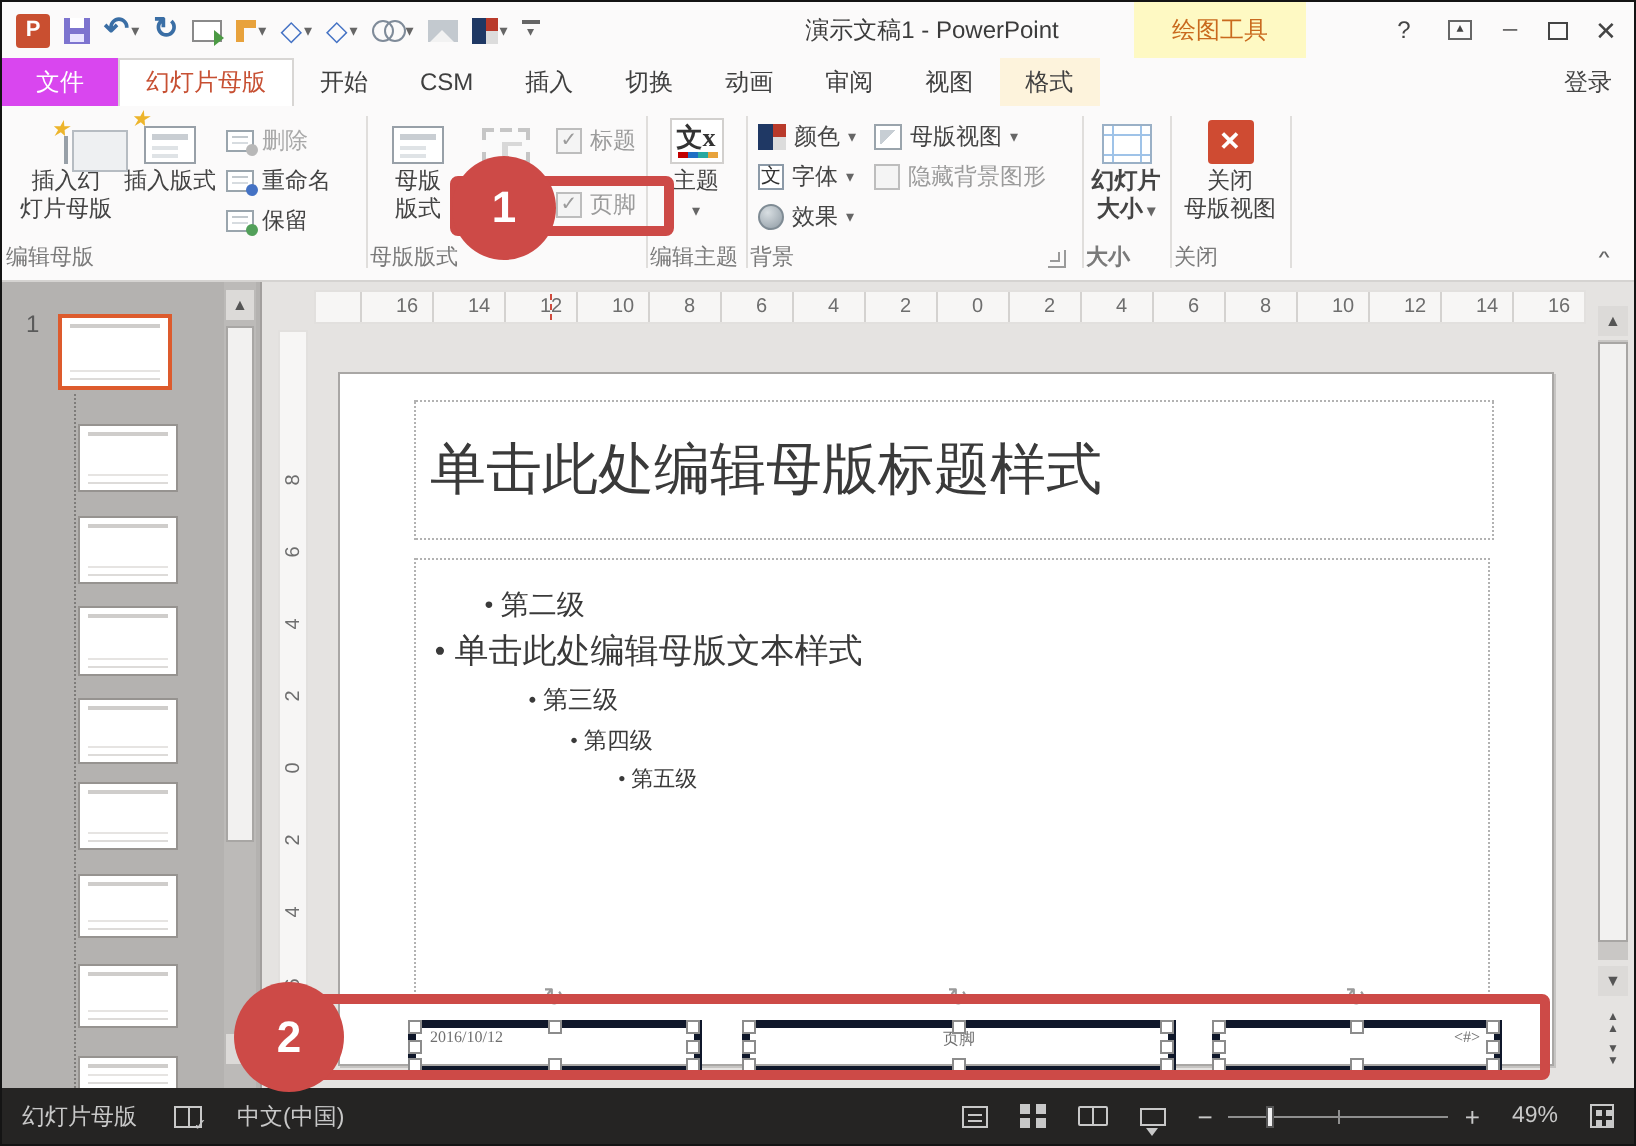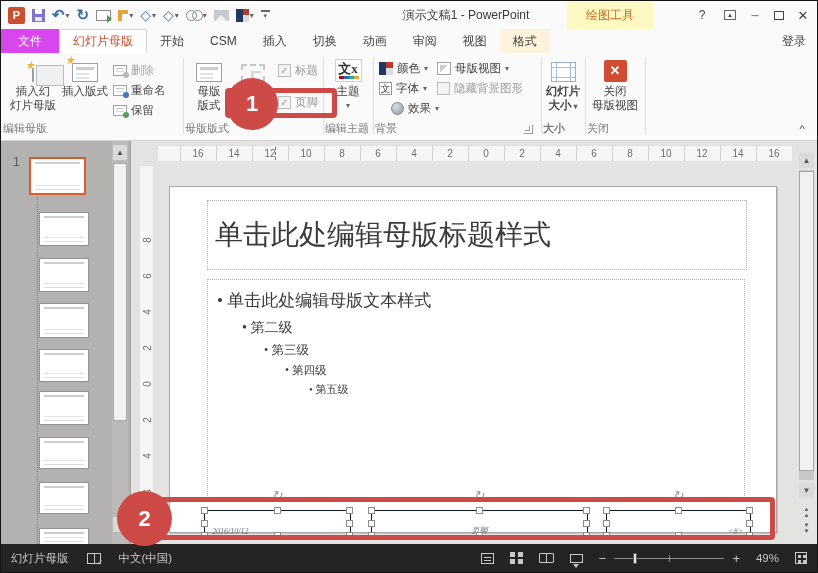--- a/index.html
+++ b/index.html
@@ -115,41 +115,41 @@
   .thumb::after{content:"";position:absolute;left:4px;right:4px;bottom:3px;height:1px;background:#dddbd9;box-shadow:0 -4px 0 #e6e4e2;}
   .thumb.sel{border:2px solid #dd5b2d;}
   .thumb-num{position:absolute;left:12px;top:14px;font-size:12px;color:#5a5a5a;}
   .tp-scroll{position:absolute;right:2px;top:0;width:16px;height:100%;background:#bcbab8;}
   .tp-up{position:absolute;top:4px;left:1px;width:14px;height:15px;background:#dcdad8;color:#555;font-size:8px;text-align:center;line-height:15px;cursor:pointer;}
   .tp-thumb{position:absolute;top:22px;left:1px;width:14px;height:258px;background:#f2f1f0;border:1px solid #a8a6a4;cursor:pointer;}
   .tp-down{position:absolute;bottom:14px;left:1px;width:14px;height:15px;background:#dcdad8;color:#555;font-size:8px;text-align:center;line-height:15px;cursor:pointer;}
   .canvas{position:absolute;left:130px;right:21px;top:0;height:100%;}
   .hruler{position:absolute;left:26px;right:3px;top:4px;height:17px;background:#f7f6f5;border:1px solid #e2e0de;overflow:hidden;}
   .hcells{position:absolute;left:22px;top:0;display:flex;}
-  .hcells span{width:36px;text-align:center;font-size:10px;color:#6e6e6e;line-height:16px;
-     background:linear-gradient(90deg,#d4d2d0 0 1px,transparent 1px);}
+  .hcells span{width:36px;font-size:10px;color:#6e6e6e;line-height:16px;
+     background:linear-gradient(90deg,#d4d2d0 0 1px,transparent 1px);padding-left:18px;}
   .hcursor{position:absolute;left:117px;top:1px;bottom:1px;width:0;border-left:1px dashed #d04a3c;}
   .vruler{position:absolute;left:8px;top:24px;bottom:10px;width:15px;background:#f7f6f5;border:1px solid #e2e0de;overflow:hidden;}
   .vcells{position:absolute;top:56px;left:0;right:0;}
   .vcells span{display:flex;align-items:center;justify-content:center;height:36px;font-size:10px;color:#6e6e6e;transform:rotate(-90deg);
      border-top:1px solid #d4d2d0;}
   .slide{position:absolute;left:38px;top:45px;width:608px;height:347px;background:#fff;border:1px solid #a9a7a5;box-shadow:1px 1px 0 #c6c4c2;}
   .ph{position:absolute;border:1px dotted #b2b2b2;}
   .ph-title{left:37px;top:13px;width:540px;height:70px;display:flex;align-items:center;
      font-family:"Liberation Serif",serif;font-size:28px;color:#3a3a3a;padding-left:7px;}
   .ph-body{left:37px;top:92px;width:538px;height:221px;padding-top:7px;font-family:"Liberation Serif",serif;color:#3a3a3a;}
   .bl{white-space:nowrap;}
   .bl::before{content:"• ";}
   .bl.lvl1{margin:2px 0 0 9px;font-size:17px;}
   .bl.lvl2{margin:7px 0 0 34px;font-size:14px;}
   .bl.lvl3{margin:5px 0 0 56px;font-size:12.5px;}
   .bl.lvl4{margin:4px 0 0 77px;font-size:11.5px;}
   .bl.lvl5{margin:4px 0 0 101px;font-size:11px;}
-  .fbox{position:absolute;top:323px;height:27px;border:1px solid #0f172a;display:flex;align-items:flex-end;
-     font-family:"Liberation Serif",serif;font-size:8px;color:#6f6f6f;font-style:italic;}
+  .fbox{position:absolute;top:323px;height:27px;border:4px solid #0f172a;display:flex;align-items:flex-start;
+     font-family:"Liberation Serif",serif;font-size:8px;color:#6f6f6f;}
   .fbox .rot{position:absolute;left:50%;margin-left:-6px;top:-23px;color:#9a9a9a;font-size:13px;}
   .fbox .rot::before{content:"↻";}
   .hdl{position:absolute;width:7px;height:7px;background:#fff;border:1px solid #8c8c8c;}
   .vscroll{position:absolute;right:0;top:0;width:21px;height:100%;}
   .vs-up{position:absolute;top:12px;left:3px;width:15px;height:15px;background:#dcdad8;color:#555;font-size:8px;text-align:center;line-height:15px;cursor:pointer;}
   .vs-track{position:absolute;top:29px;left:3px;width:15px;height:310px;background:#c9c7c5;}
   .vs-thumb{position:absolute;top:30px;left:3px;width:15px;height:300px;background:#f2f1f0;border:1px solid #a8a6a4;cursor:pointer;}
   .vs-down{position:absolute;top:342px;left:3px;width:15px;height:15px;background:#dcdad8;color:#555;font-size:8px;text-align:center;line-height:15px;cursor:pointer;}
   .vs-prev,.vs-next{position:absolute;left:3px;width:15px;height:14px;color:#555;font-size:6px;line-height:6px;text-align:center;cursor:pointer;}
   .vs-prev{top:365px;} .vs-next{top:381px;}
@@ -343,21 +343,21 @@
       <div class="smallbtn" style="left:4px;top:6px;">
         <span class="ic-colors"></span>
         <span>颜色</span>
         <span class="caret">▾</span>
       </div>
       <div class="smallbtn" style="left:4px;top:26px;">
         <span class="ic-font"></span>
         <span>字体</span>
         <span class="caret">▾</span>
       </div>
-      <div class="smallbtn" style="left:16px;top:46px;justify-content:flex-end;">
+      <div class="smallbtn" style="left:4px;top:46px;justify-content:flex-end;">
         <span class="ic-effect"></span>
         <span>效果</span>
         <span class="caret">▾</span>
       </div>
       <div class="smallbtn" style="left:62px;top:6px;">
         <span class="ic-bgstyle"></span>
         <span>母版视图</span>
         <span class="caret">▾</span>
       </div>
       <div class="cbrow" style="left:62px;top:28px;">
@@ -453,22 +453,22 @@
             <span>8</span>
           </div>
       </div>
 
       <div class="slide">
         <div class="ph ph-title">
           <span>单击此处编辑母版标题样式</span>
         </div>
         <div class="ph ph-body">
           <div id="bullets">
+              <div class="bl lvl2">第二级</div>
               <div class="bl lvl1">单击此处编辑母版文本样式</div>
-              <div class="bl lvl2">第二级</div>
               <div class="bl lvl3">第三级</div>
               <div class="bl lvl4">第四级</div>
               <div class="bl lvl5">第五级</div>
             </div>
         </div>
         <div id="footerboxes">
             <div class="fbox" style="left: 34px; width: 147px; justify-content: flex-start; padding: 0px 7px;">
               <span class="rot"></span>
               <span>2016/10/12</span>
               <span class="hdl" style="left: -4px; top: -4px;"></span>

